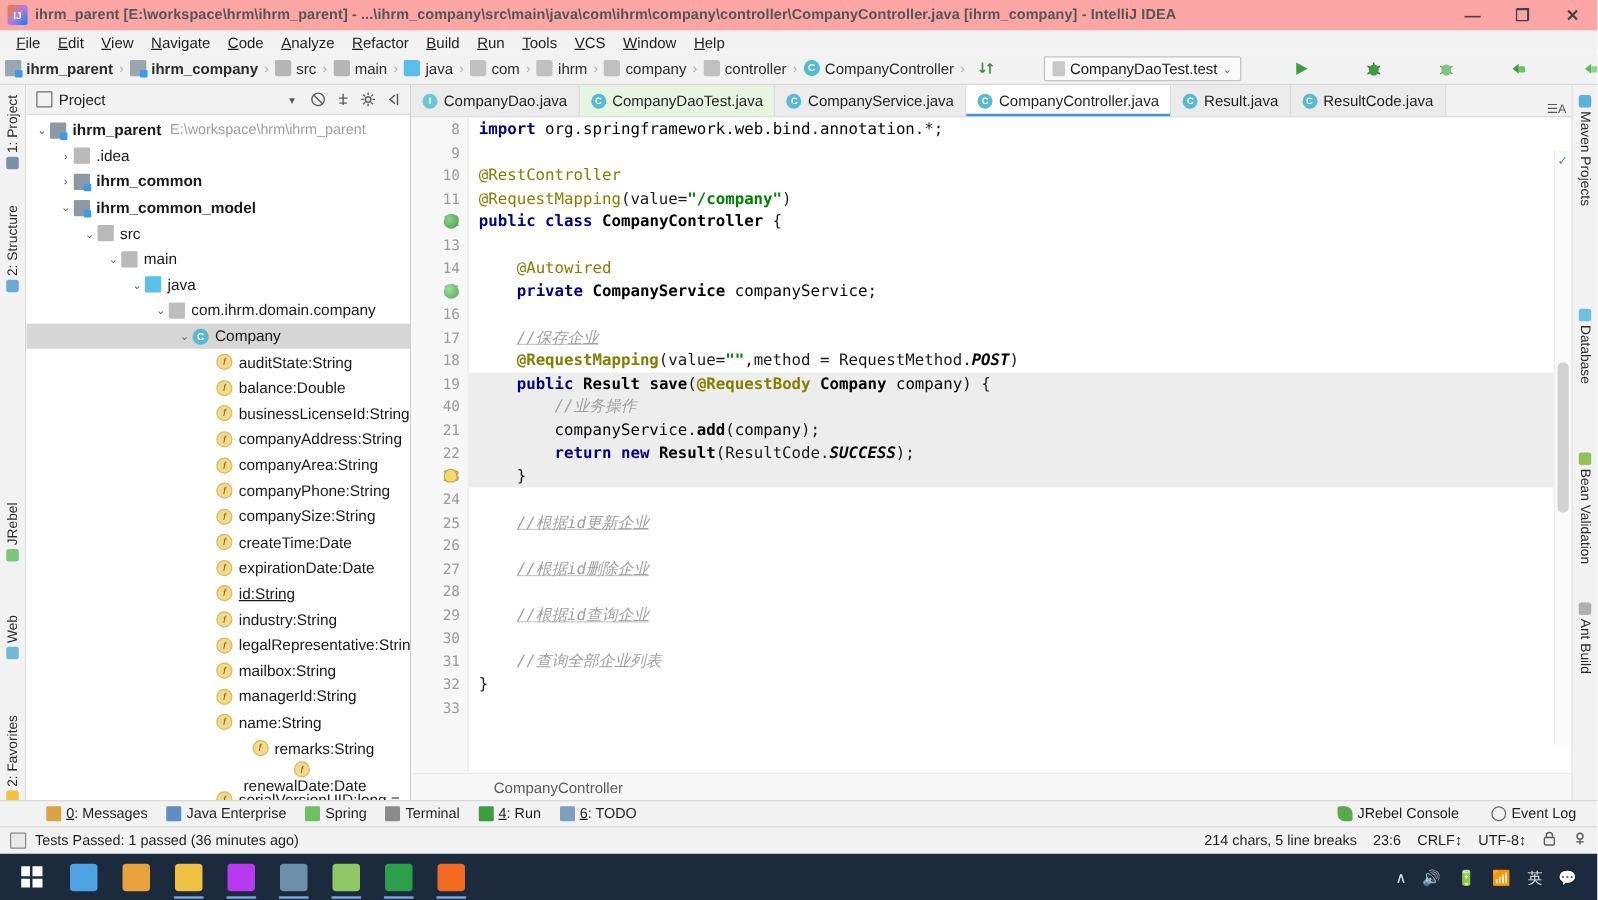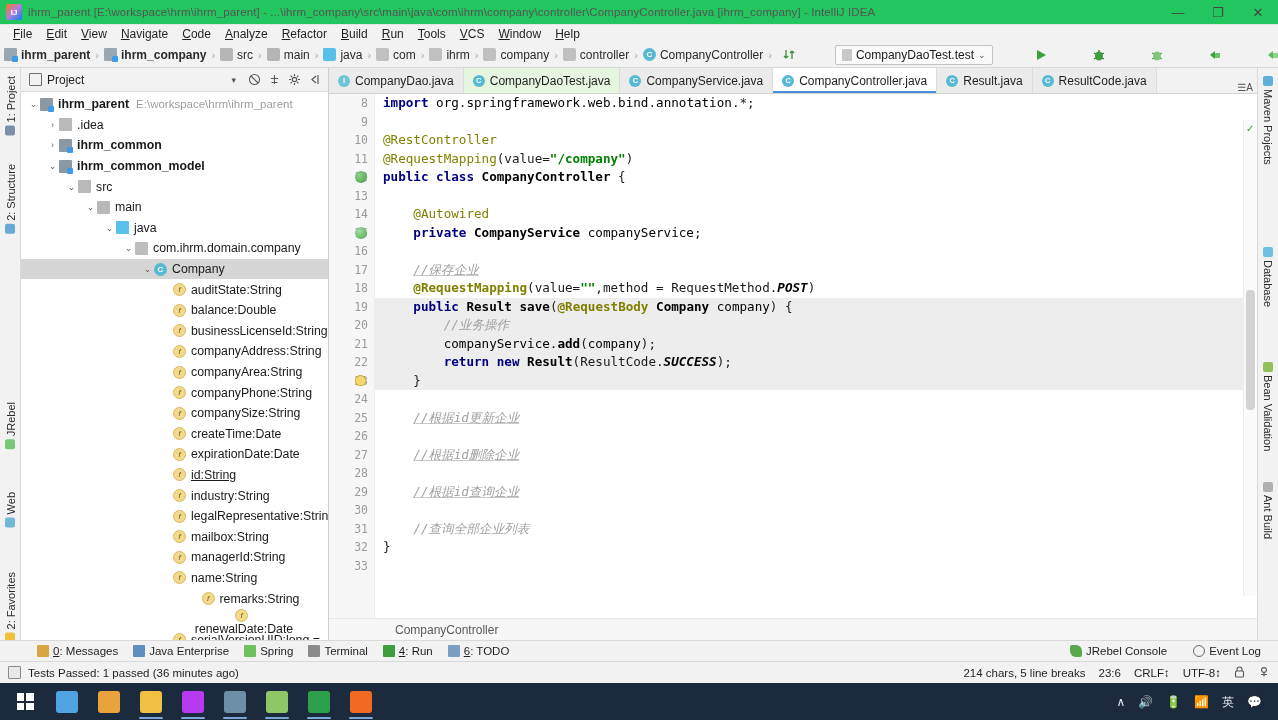--- a/index.html
+++ b/index.html
@@ -9,22 +9,23 @@
     font-family: "Liberation Sans", sans-serif;
     background: #ffffff;
     font-size: 12px;
     color: #1a1a1a;
   }
   #app { position: relative; width: 1278px; height: 720px; }
 
   
   .titlebar {
     position: absolute; top: 0; left: 0; width: 1278px; height: 25px;
-    background: #22c55e; display: flex; align-items: center;
+    background: #fca5a5; display: flex; align-items: center;
     border-bottom: 1px solid #e4e4e4;
+    font-weight: bold;
   }
   .tb-logo {
     width: 16px; height: 16px; margin: 0 6px 0 6px;
     background: linear-gradient(135deg,#f97a12 0%,#b07ee0 50%,#087cfa 100%);
     border-radius: 2px; position: relative; flex: none;
   }
   .tb-logo::after {
     content: "IJ"; position: absolute; inset: 0; color: #fff;
     font-size: 8px; font-weight: bold; display: flex;
     align-items: center; justify-content: center;
@@ -628,21 +629,21 @@
           <div class="gline">10</div>
           <div class="gline">11</div>
           <div class="gline"><span class="gmark bean-icon"></span>12</div>
           <div class="gline">13</div>
           <div class="gline">14</div>
           <div class="gline"><span class="gmark autowire-icon"></span>15</div>
           <div class="gline">16</div>
           <div class="gline">17</div>
           <div class="gline">18</div>
           <div class="gline">19</div>
-          <div class="gline">20</div>
+          <div class="gline">40</div>
           <div class="gline">21</div>
           <div class="gline">22</div>
           <div class="gline"><span class="gmark bulb-icon"></span>23</div>
           <div class="gline">24</div>
           <div class="gline">25</div>
           <div class="gline">26</div>
           <div class="gline">27</div>
           <div class="gline">28</div>
           <div class="gline">29</div>
           <div class="gline">30</div>

